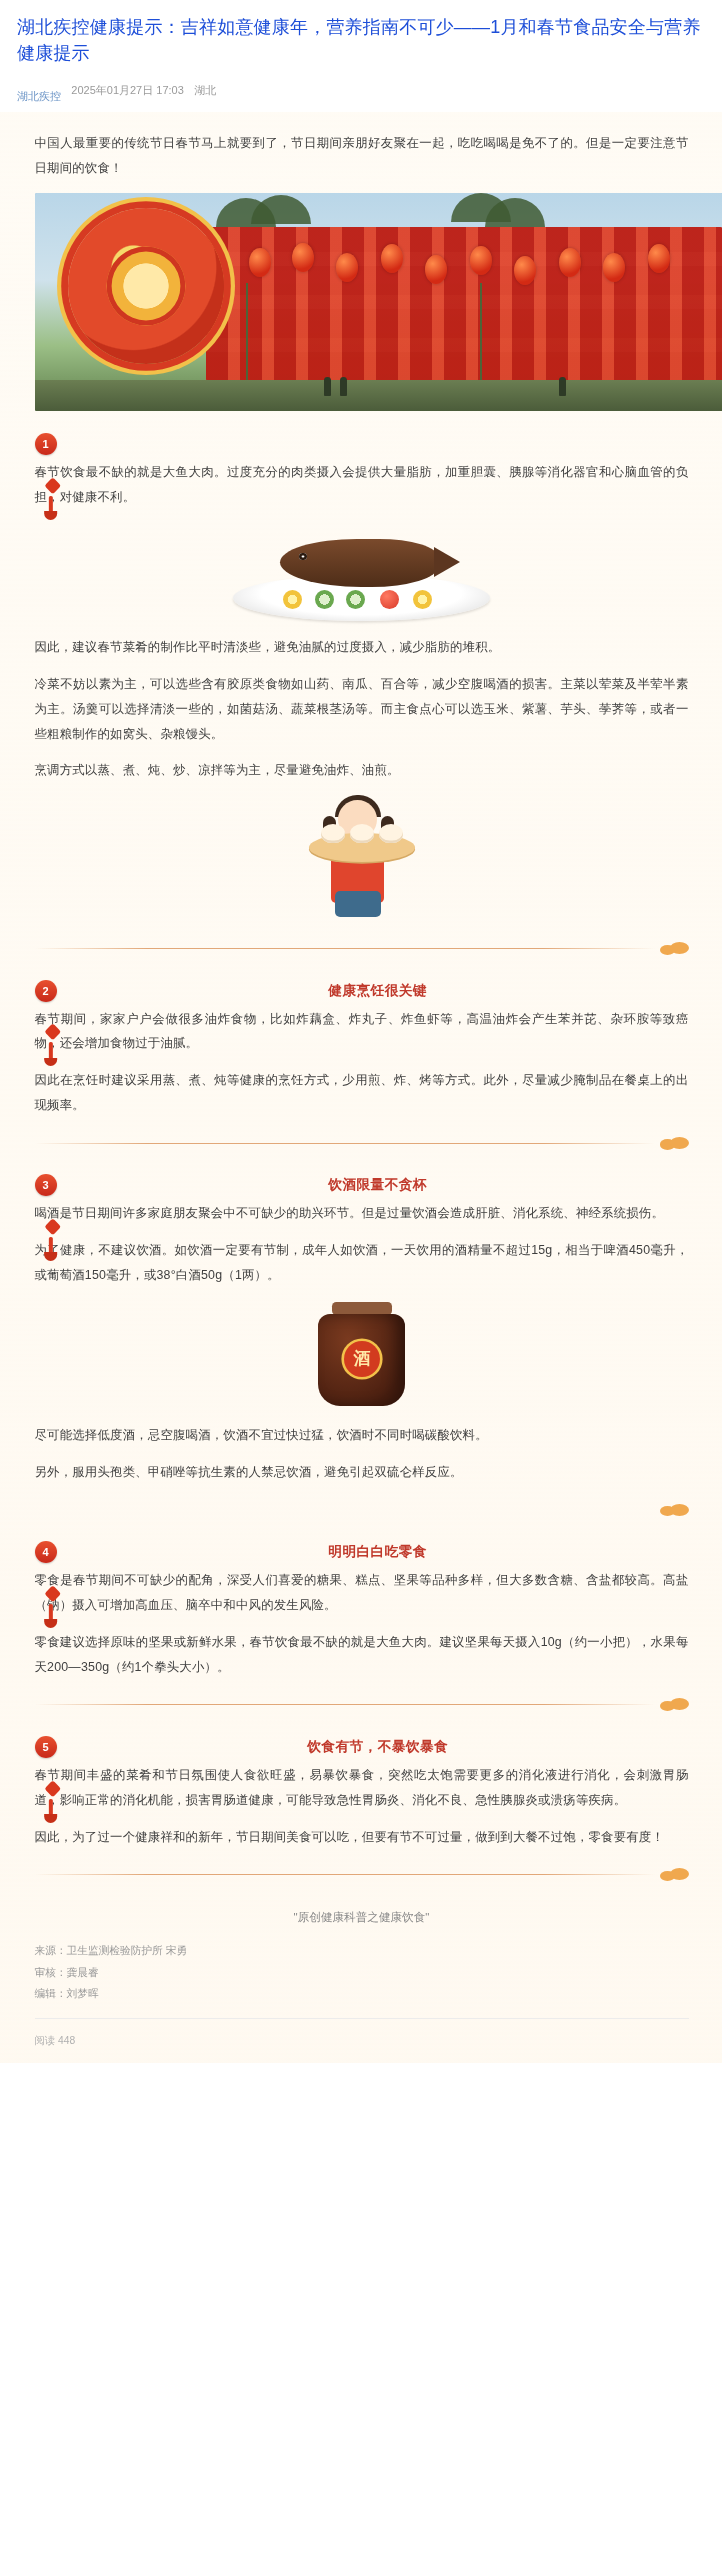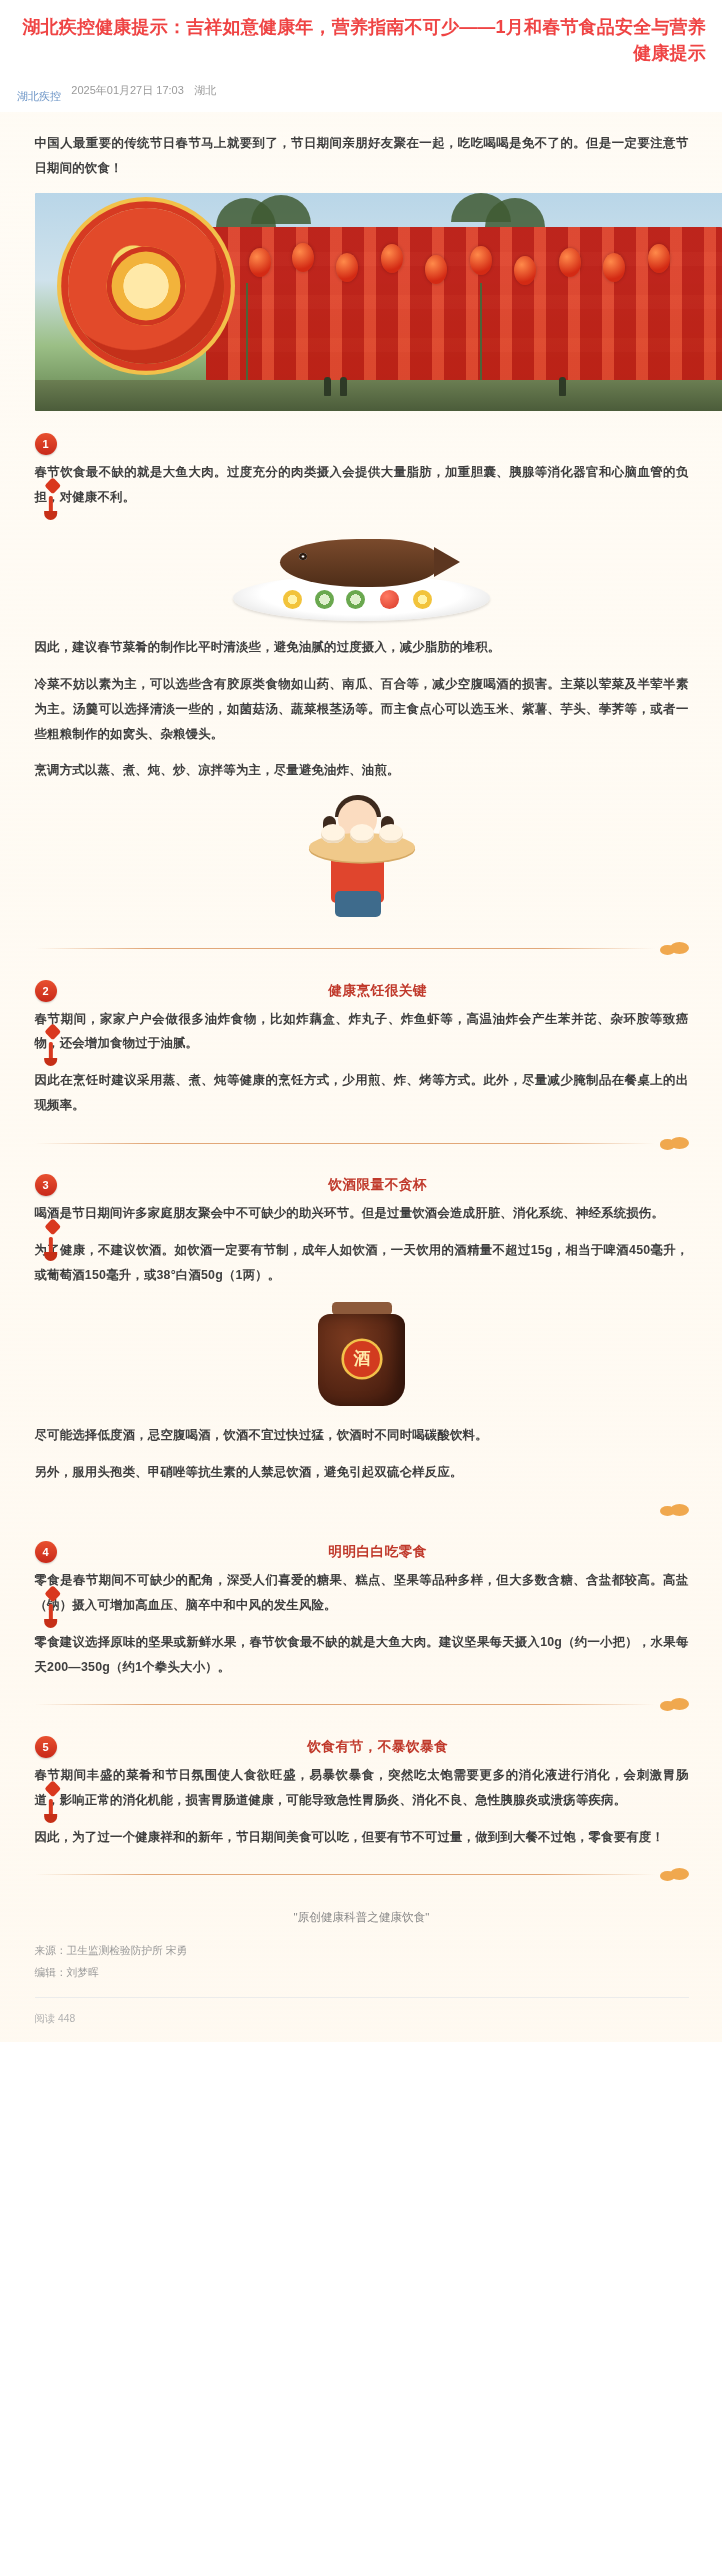--- a/index.html
+++ b/index.html
@@ -10,24 +10,23 @@
     background: #ffffff;
     color: #333;
   }
   .page { width: 723px; position: relative; background:#fff; }
 
   
   .header { padding: 13.7px 17px 8.6px 17px; background:#fff; }
   .title {
     font-size: 18px;
     line-height: 1.45;
-    font-weight: bold;
-    color: #ef4444;
+    font-weight: normal;
+    color: #1d4ed8;
     letter-spacing: 0.2px;
-    text-align: right;
   }
   .meta {
     margin-top: 12px;
     font-size: 11px;
     color: #9a9a9a;
     display: flex;
     align-items: center;
     gap: 10.3px;
   }
   .meta .source-link { color: #6b94c6; margin-top: 11px; }
@@ -42,21 +41,20 @@
   }
   .inner { width: 688px; margin: 0 auto; padding: 0 17px; }
 
   .para {
     font-size: 12.4px;
     line-height: 2.0;
     color: #3f3f3f;
     margin: 0 0 12px 0;
     text-align: justify;
     letter-spacing: 0.2px;
-    font-weight: bold;
   }
 
   
   .hero {
     width: 688px;
     height: 218px;
     margin: 8.6px auto 15.4px auto;
     position: relative;
     overflow: hidden;
     border-radius: 1.7px;
@@ -400,20 +398,23 @@
           <div class="cloud"></div>
       </div>
 
       <div class="endnote">"原创健康科普之健康饮食"</div>
 
       <div class="credits">
         <div class="row">
           <span class="k">来源：</span><span>卫生监测检验防护所 宋勇</span>
         </div>
         <div class="row">
+          <span class="k">审核：</span><span>龚晨睿</span>
+        </div>
+        <div class="row">
           <span class="k">编辑：</span><span>刘梦晖</span>
         </div>
       </div>
 
       <div class="foot-rule"></div>
       <div class="readcount">阅读 448</div>
 
     </div>
   </div>
 </div>

